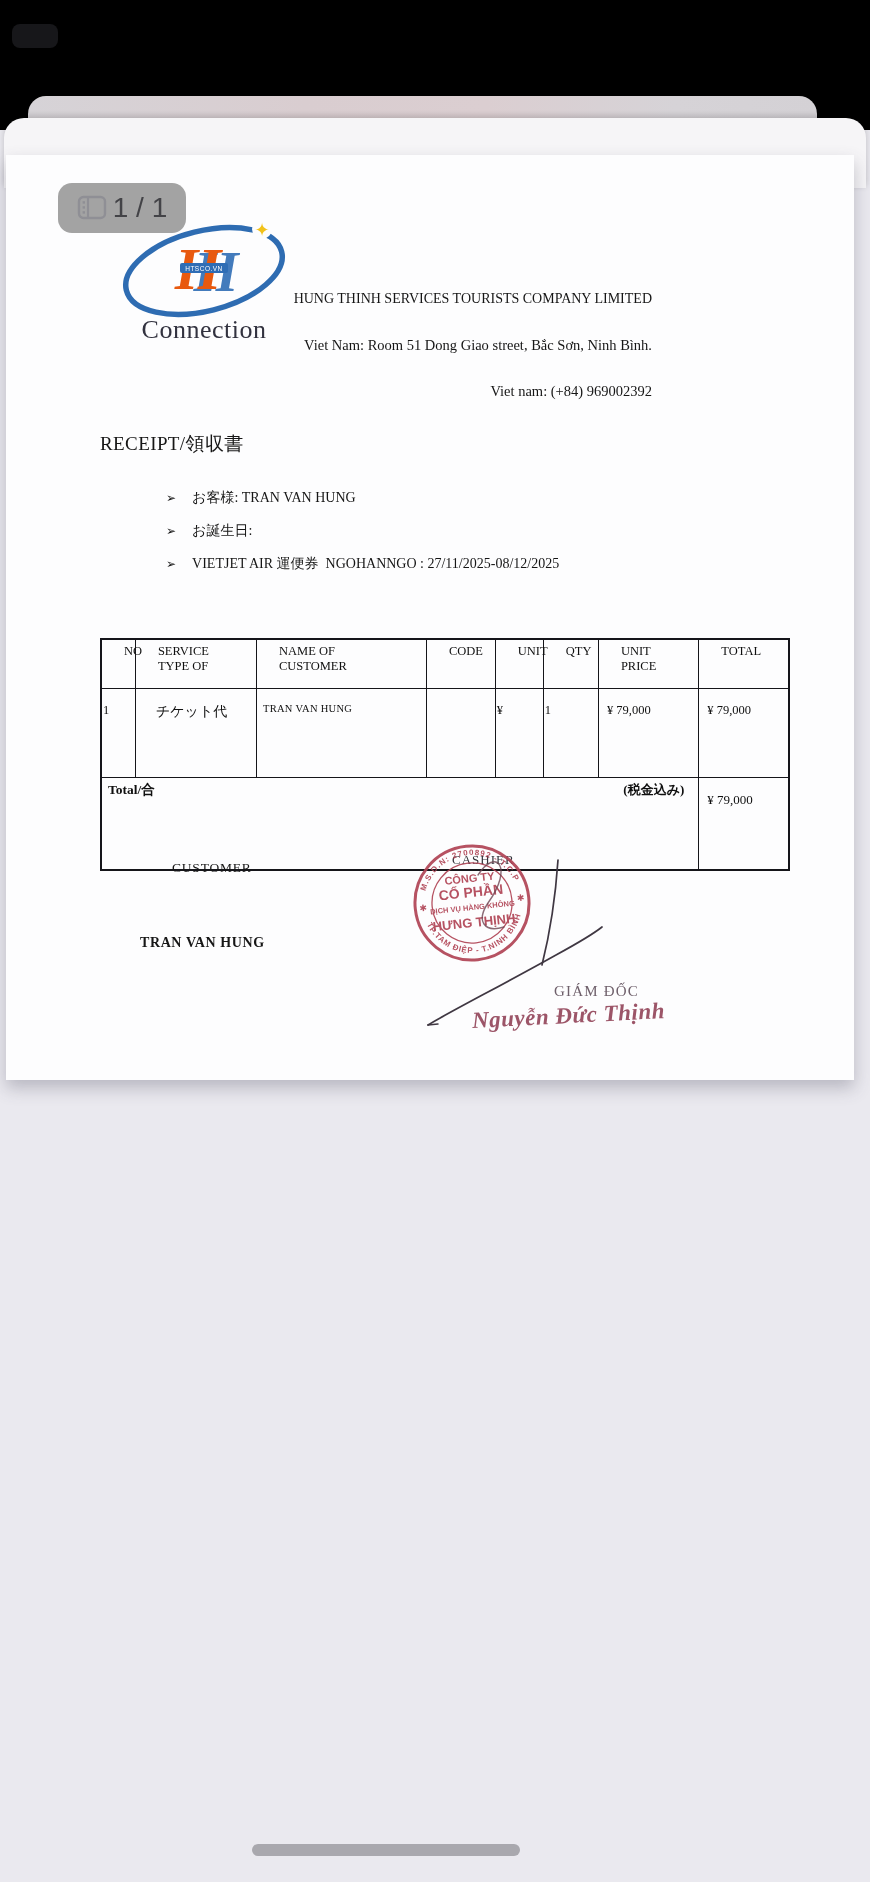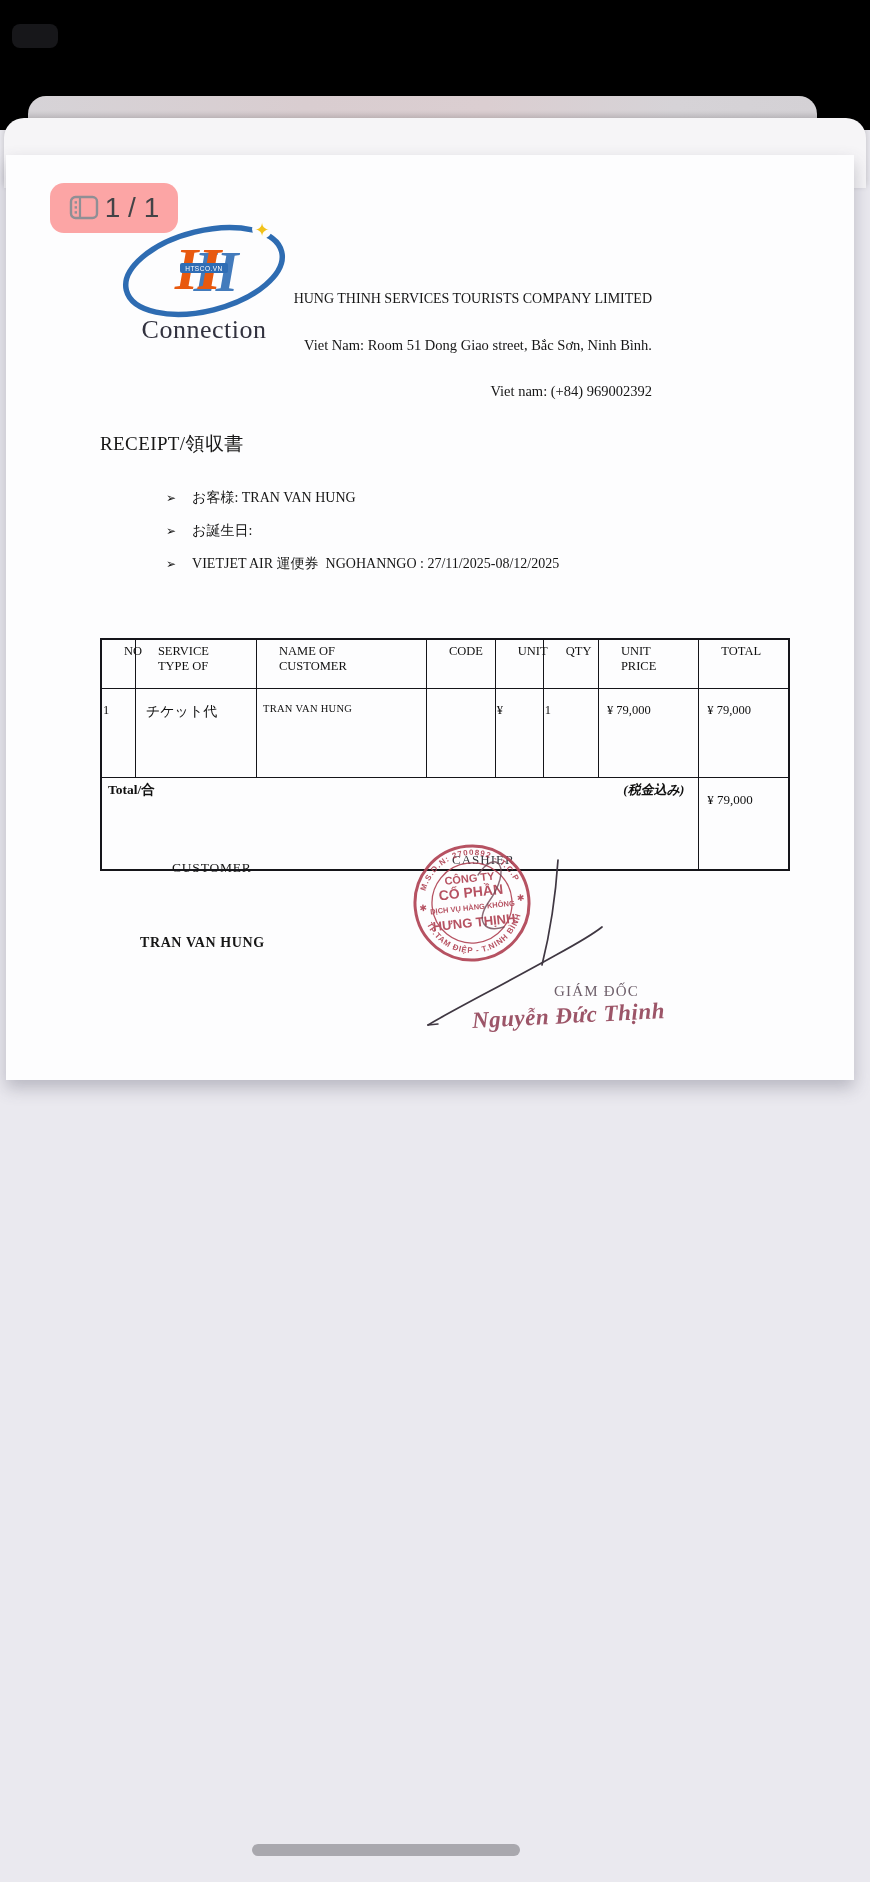--- a/index.html
+++ b/index.html
@@ -17,21 +17,21 @@
   .card-white{
     position:absolute;left:4px;top:118px;width:862px;height:70px;border-radius:20px 20px 0 0;
     background:#f6f5f7;box-shadow:0 -2px 6px rgba(0,0,0,0.18);
   }
   
   .page{
     position:absolute;left:6px;top:155px;width:848px;height:925px;background:#fdfdfe;
     box-shadow:0 8px 16px rgba(70,70,90,0.30);color:#161616;
   }
   .chip{
-    position:absolute;left:44px;top:28px;width:128px;height:50px;border-radius:14px;background:#fca5a5;
+    position:absolute;left:52px;top:28px;width:128px;height:50px;border-radius:14px;background:#a3a3a3;
     display:flex;align-items:center;justify-content:center;gap:6px;
     font-family:"Liberation Sans",sans-serif;
   }
   .chip-text{font-size:28px;color:#434347;}
   
   .logo{position:absolute;left:86px;top:58px;width:224px;height:112px;}
   .connection{
     position:absolute;left:84px;top:160px;width:228px;text-align:center;
     font-size:26px;letter-spacing:0.5px;color:#32323f;
   }
@@ -52,26 +52,26 @@
   .receipt-table{
     position:absolute;left:94px;top:483px;width:690px;border-collapse:collapse;table-layout:fixed;
     font-size:12.5px;color:#101010;
   }
   .receipt-table td,.receipt-table th{border:1px solid #15151a;font-weight:normal;text-align:left;}
   .receipt-table{border:2px solid #15151a;}
   .receipt-table thead th{height:40px;vertical-align:top;padding:4px 22px;font-size:12.5px;}
   .receipt-table tbody td{height:73px;vertical-align:top;padding-top:14px;}
   .c-center{text-align:center;}
   .cell-pad{padding-left:8px;}
-  .svc-cell{font-size:14px;padding-left:10px;}
+  .svc-cell{font-size:14px;padding-left:20px;}
   .name-cell{font-size:10.5px;padding-left:6px;letter-spacing:0.3px;}
   .total-row td{height:35px;}
   .total-cell{position:relative;vertical-align:top;}
   .total-label{position:absolute;left:6px;top:3px;font-weight:bold;font-size:13.5px;}
-  .total-note{position:absolute;right:14px;top:3px;font-weight:bold;font-size:13px;font-style:italic;}
+  .total-note{position:absolute;right:14px;top:3px;font-weight:bold;font-size:13px;}
   .grand-total{vertical-align:bottom;padding:0 0 4px 8px;font-weight:bold;font-size:13px;}
   
   .customer-label{position:absolute;left:166px;top:705px;font-size:13.5px;letter-spacing:0.8px;}
   .customer-name{position:absolute;left:134px;top:780px;font-size:14px;font-weight:bold;letter-spacing:0.6px;}
   .cashier-label{position:absolute;left:446px;top:697px;font-size:13px;letter-spacing:1px;color:#33333a;}
   .stamp-wrap{position:absolute;left:390px;top:672px;width:152px;height:152px;transform:rotate(-6deg);opacity:0.92;}
   .sign-wrap{position:absolute;left:380px;top:660px;width:280px;height:240px;}
   .director-label{position:absolute;left:508px;top:828px;font-size:15px;letter-spacing:1.2px;color:#6e5f6a;margin-left:40px;}
   .director-name{
     position:absolute;left:466px;top:848px;font-size:23px;font-style:italic;font-weight:bold;

